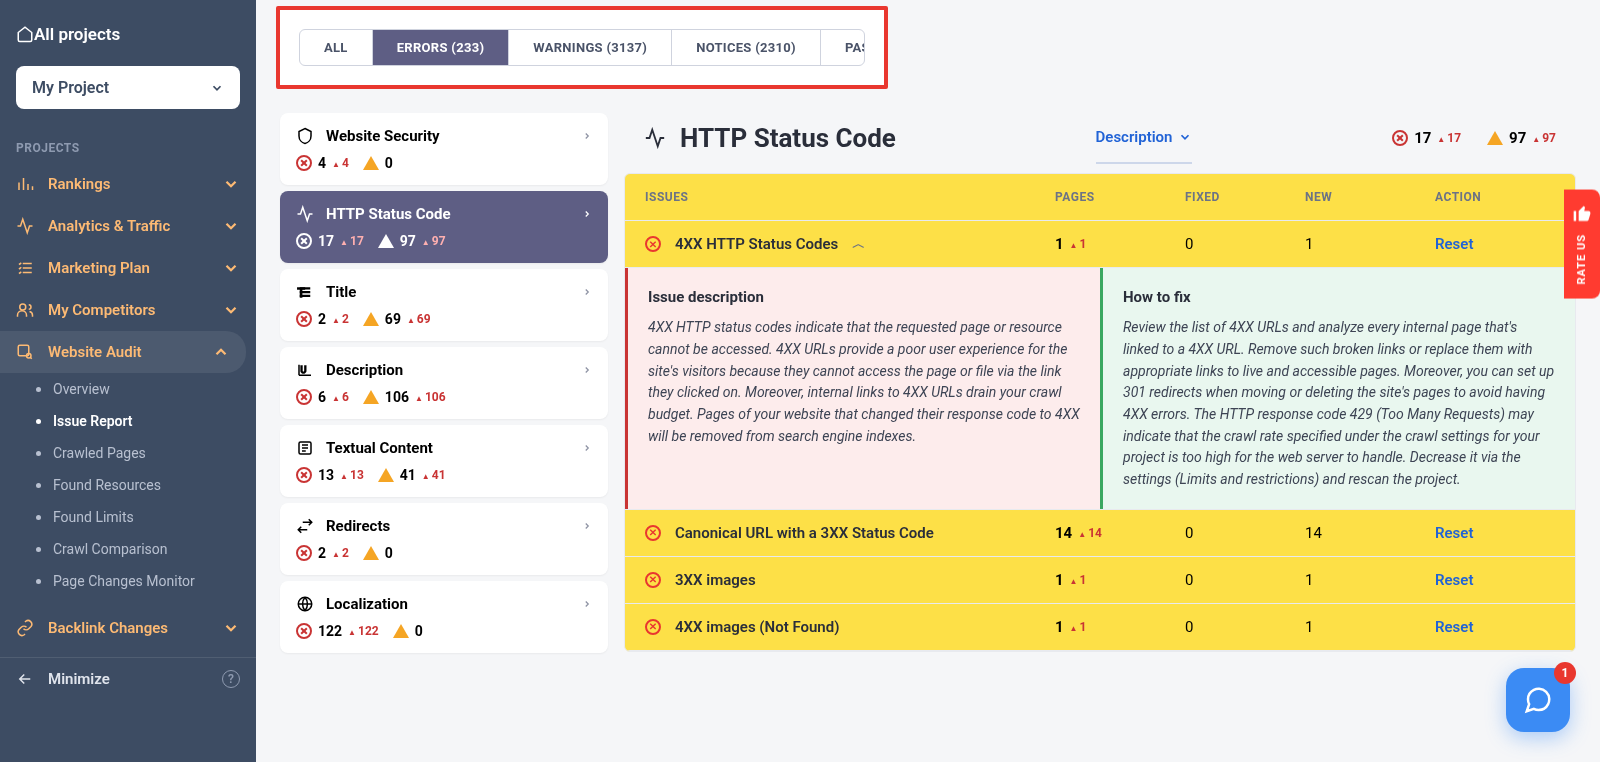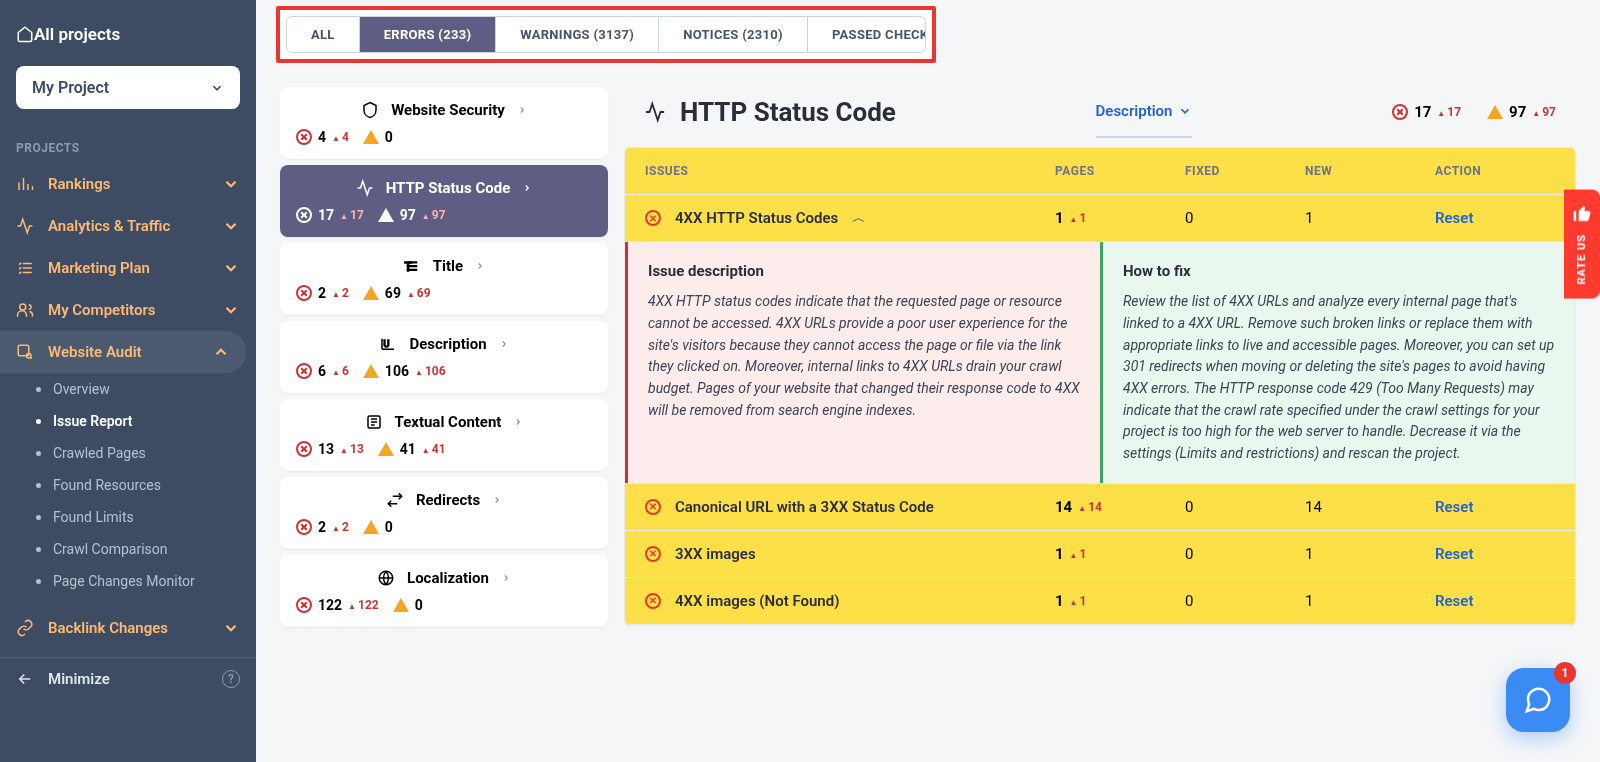--- a/index.html
+++ b/index.html
@@ -19,34 +19,34 @@
 .sub-item { display: flex; align-items: center; gap: 12px; padding: 8px 30px 8px 36px; font-size: 14px; color: #b8c0d0; cursor: pointer; }
 .sub-item.active { color: #fff; font-weight: 600; }
 .sub-item .dot { width: 5px; height: 5px; background: currentColor; border-radius: 50%; }
 .minimize-row { display: flex; justify-content: space-between; padding: 12px 16px; margin-top: 8px; font-size: 15px; font-weight: 600; color: #e0e4ec; cursor: pointer; border-top: 1px solid rgba(255,255,255,0.1); }
 .help-circle { width: 18px; height: 18px; border: 1.5px solid #8e9ab0; border-radius: 50%; display: flex; align-items: center; justify-content: center; font-size: 12px; color: #8e9ab0; }
 
 
 .main { margin-left: 256px; padding: 0; }
 
 
-.tabs-wrap { margin: 6px 6px 0 20px; border: 4px solid #e9372f; padding: 6px; width: 660px; border-radius: 2px; background: #fff; }
+.tabs-wrap { margin: 6px 6px 0 20px; border: 4px solid #e9372f; padding: 19px; width: 612px; border-radius: 2px; background: #fff; }
 .tabs { display: flex; border: 1px solid #cfd3de; border-radius: 6px; overflow: hidden; }
 .tab { flex: 0 0 auto; padding: 10px 24px; font-size: 13px; font-weight: 700; letter-spacing: 0.3px; color: #4a5368; cursor: pointer; border-right: 1px solid #cfd3de; text-align: center; }
 .tab:last-child { border-right: none; }
 .tab.active { background: #5e5e84; color: #fff; }
 
 
 .content { display: flex; gap: 16px; padding: 24px 24px 0 24px; align-items: flex-start; }
 
 
 .cat-col { width: 328px; flex-shrink: 0; }
 .cat-card { background: #fff; border-radius: 8px; padding: 14px 16px; margin-bottom: 6px; position: relative; cursor: pointer; display: flex; flex-direction: column; gap: 10px; box-shadow: 0 1px 2px rgba(0,0,0,0.05); }
 .cat-card.active { background: #5e5e84; color: #fff; }
-.cat-head { display: flex; align-items: center; gap: 12px; justify-content: center; }
+.cat-head { display: flex; align-items: center; gap: 12px; justify-content: space-between; }
 .cat-title-wrap { display: flex; align-items: center; gap: 12px; }
 .cat-title { font-size: 15px; font-weight: 700; }
 .cat-stats { display: flex; align-items: center; gap: 14px; font-size: 14px; font-weight: 700; }
 .stat { display: flex; align-items: center; gap: 6px; }
 .icon-error { width: 16px; height: 16px; border: 2px solid #c93434; border-radius: 50%; position: relative; flex-shrink: 0; }
 .icon-error::before, .icon-error::after { content: ''; position: absolute; width: 8px; height: 2px; background: #c93434; top: 5px; left: 2px; }
 .icon-error::before { transform: rotate(45deg); }
 .icon-error::after { transform: rotate(-45deg); }
 .icon-warn { width: 0; height: 0; border-left: 8px solid transparent; border-right: 8px solid transparent; border-bottom: 14px solid #f5a524; position: relative; flex-shrink: 0; }
 .cat-card.active .icon-error { border-color: #fff; }

